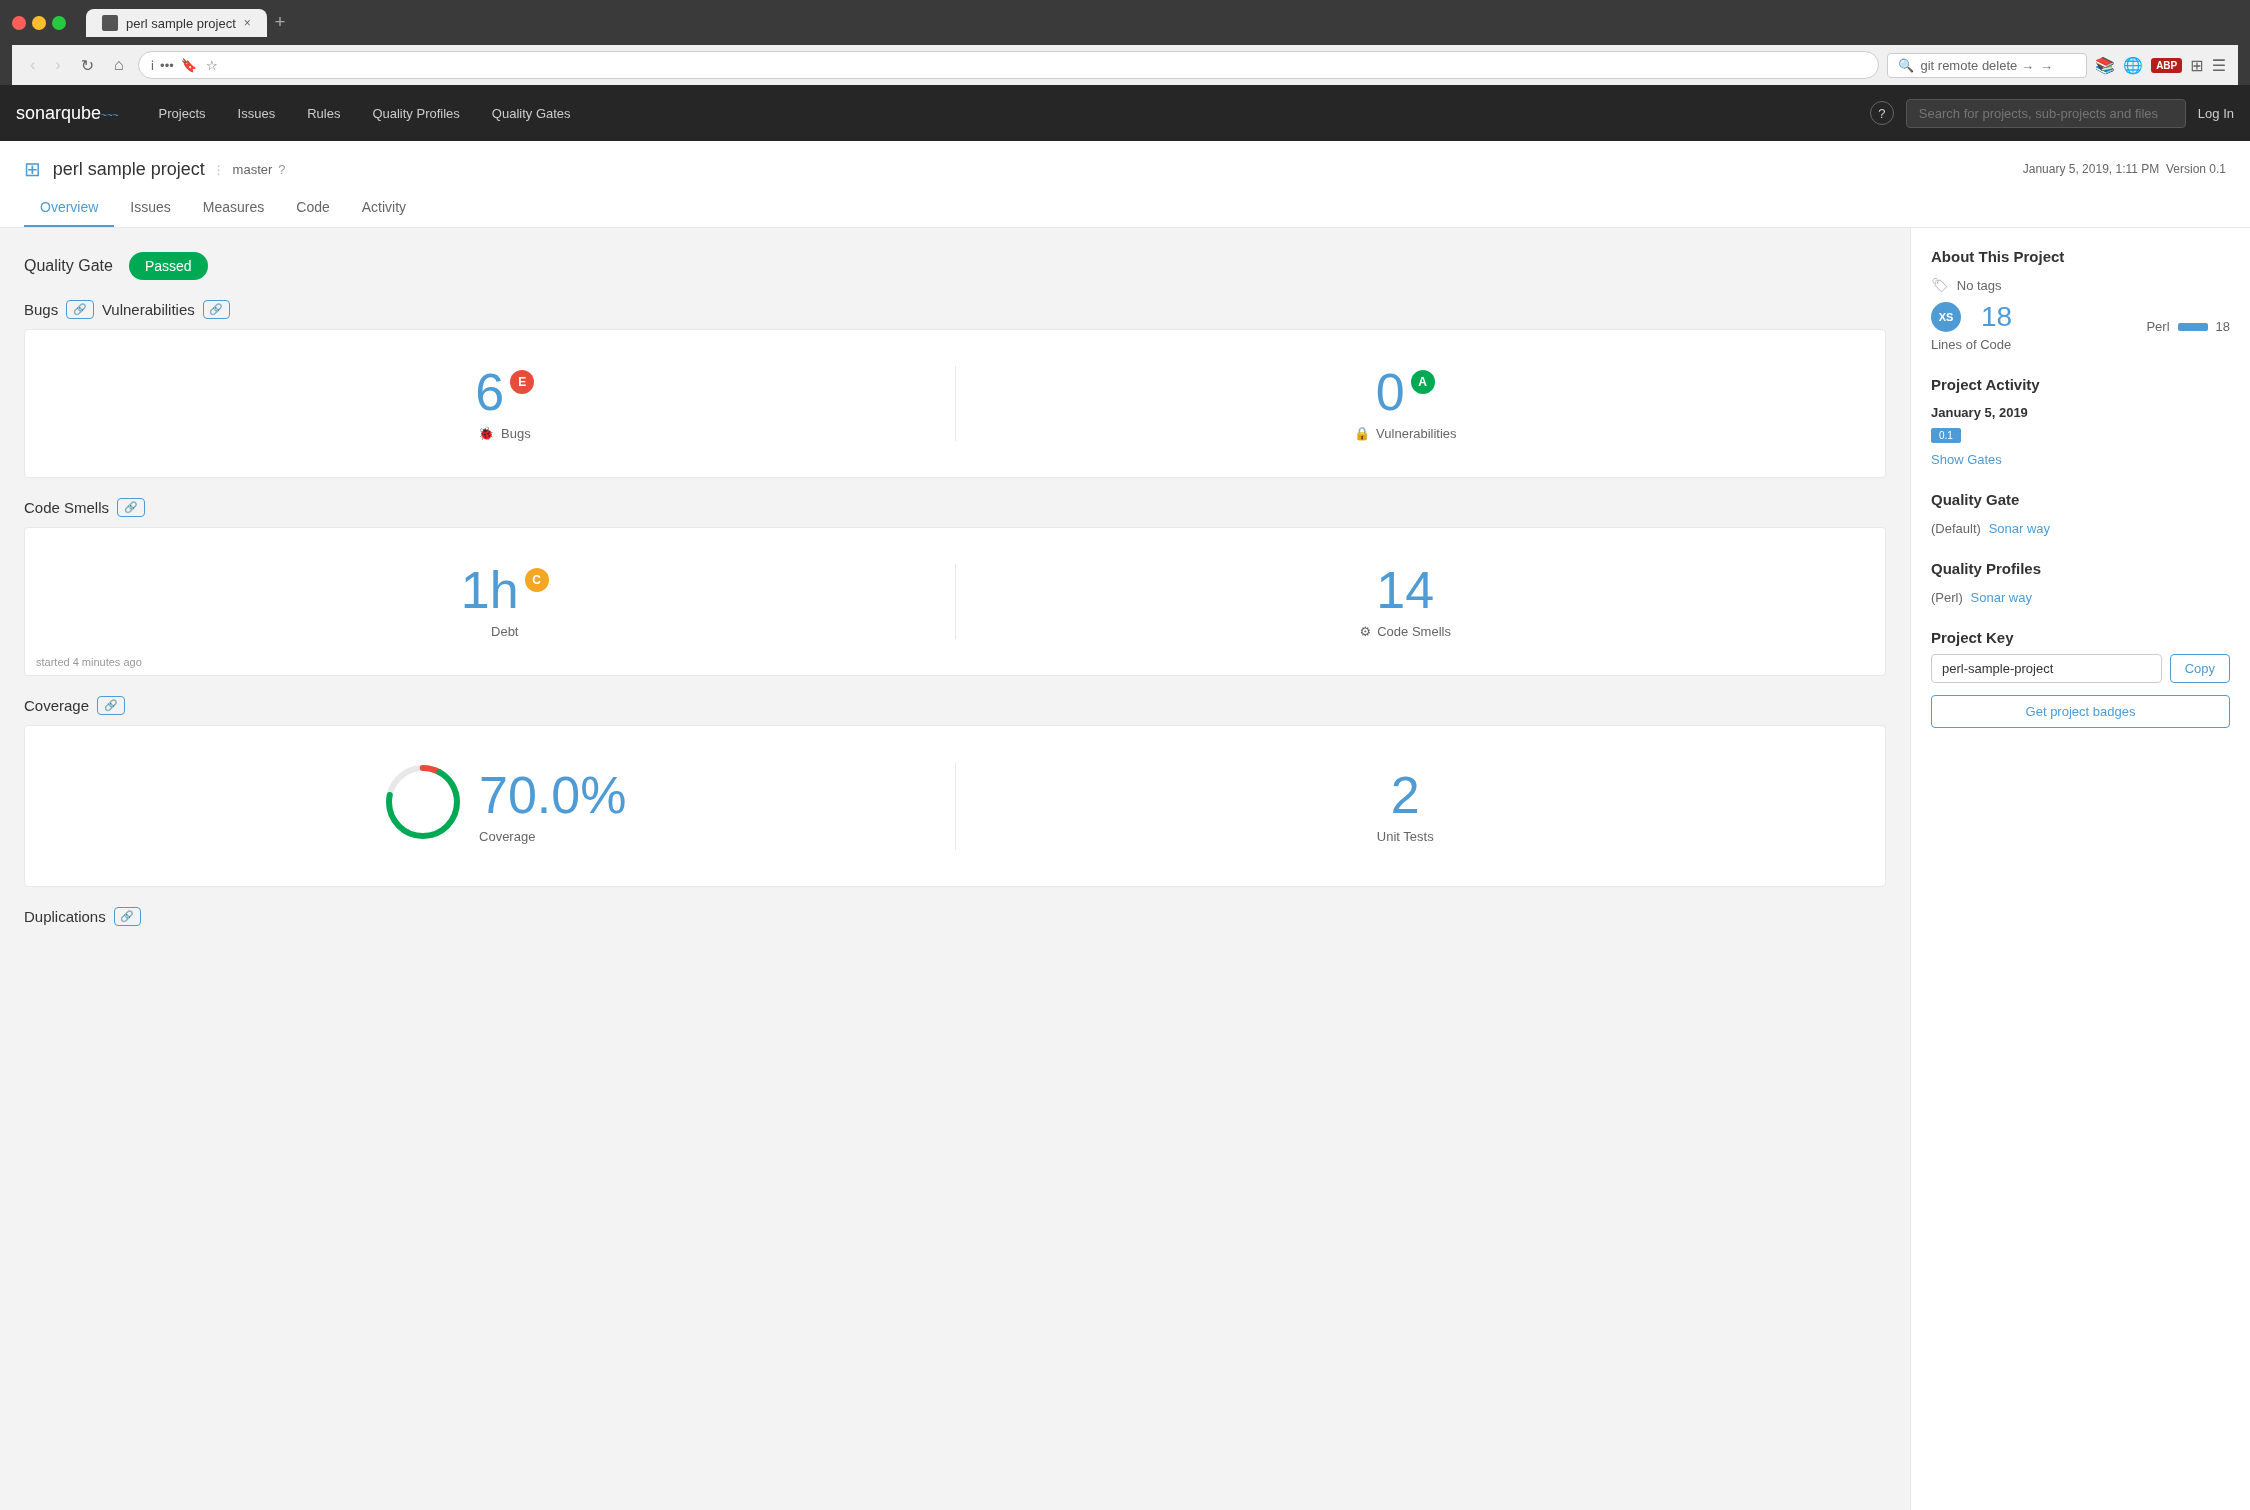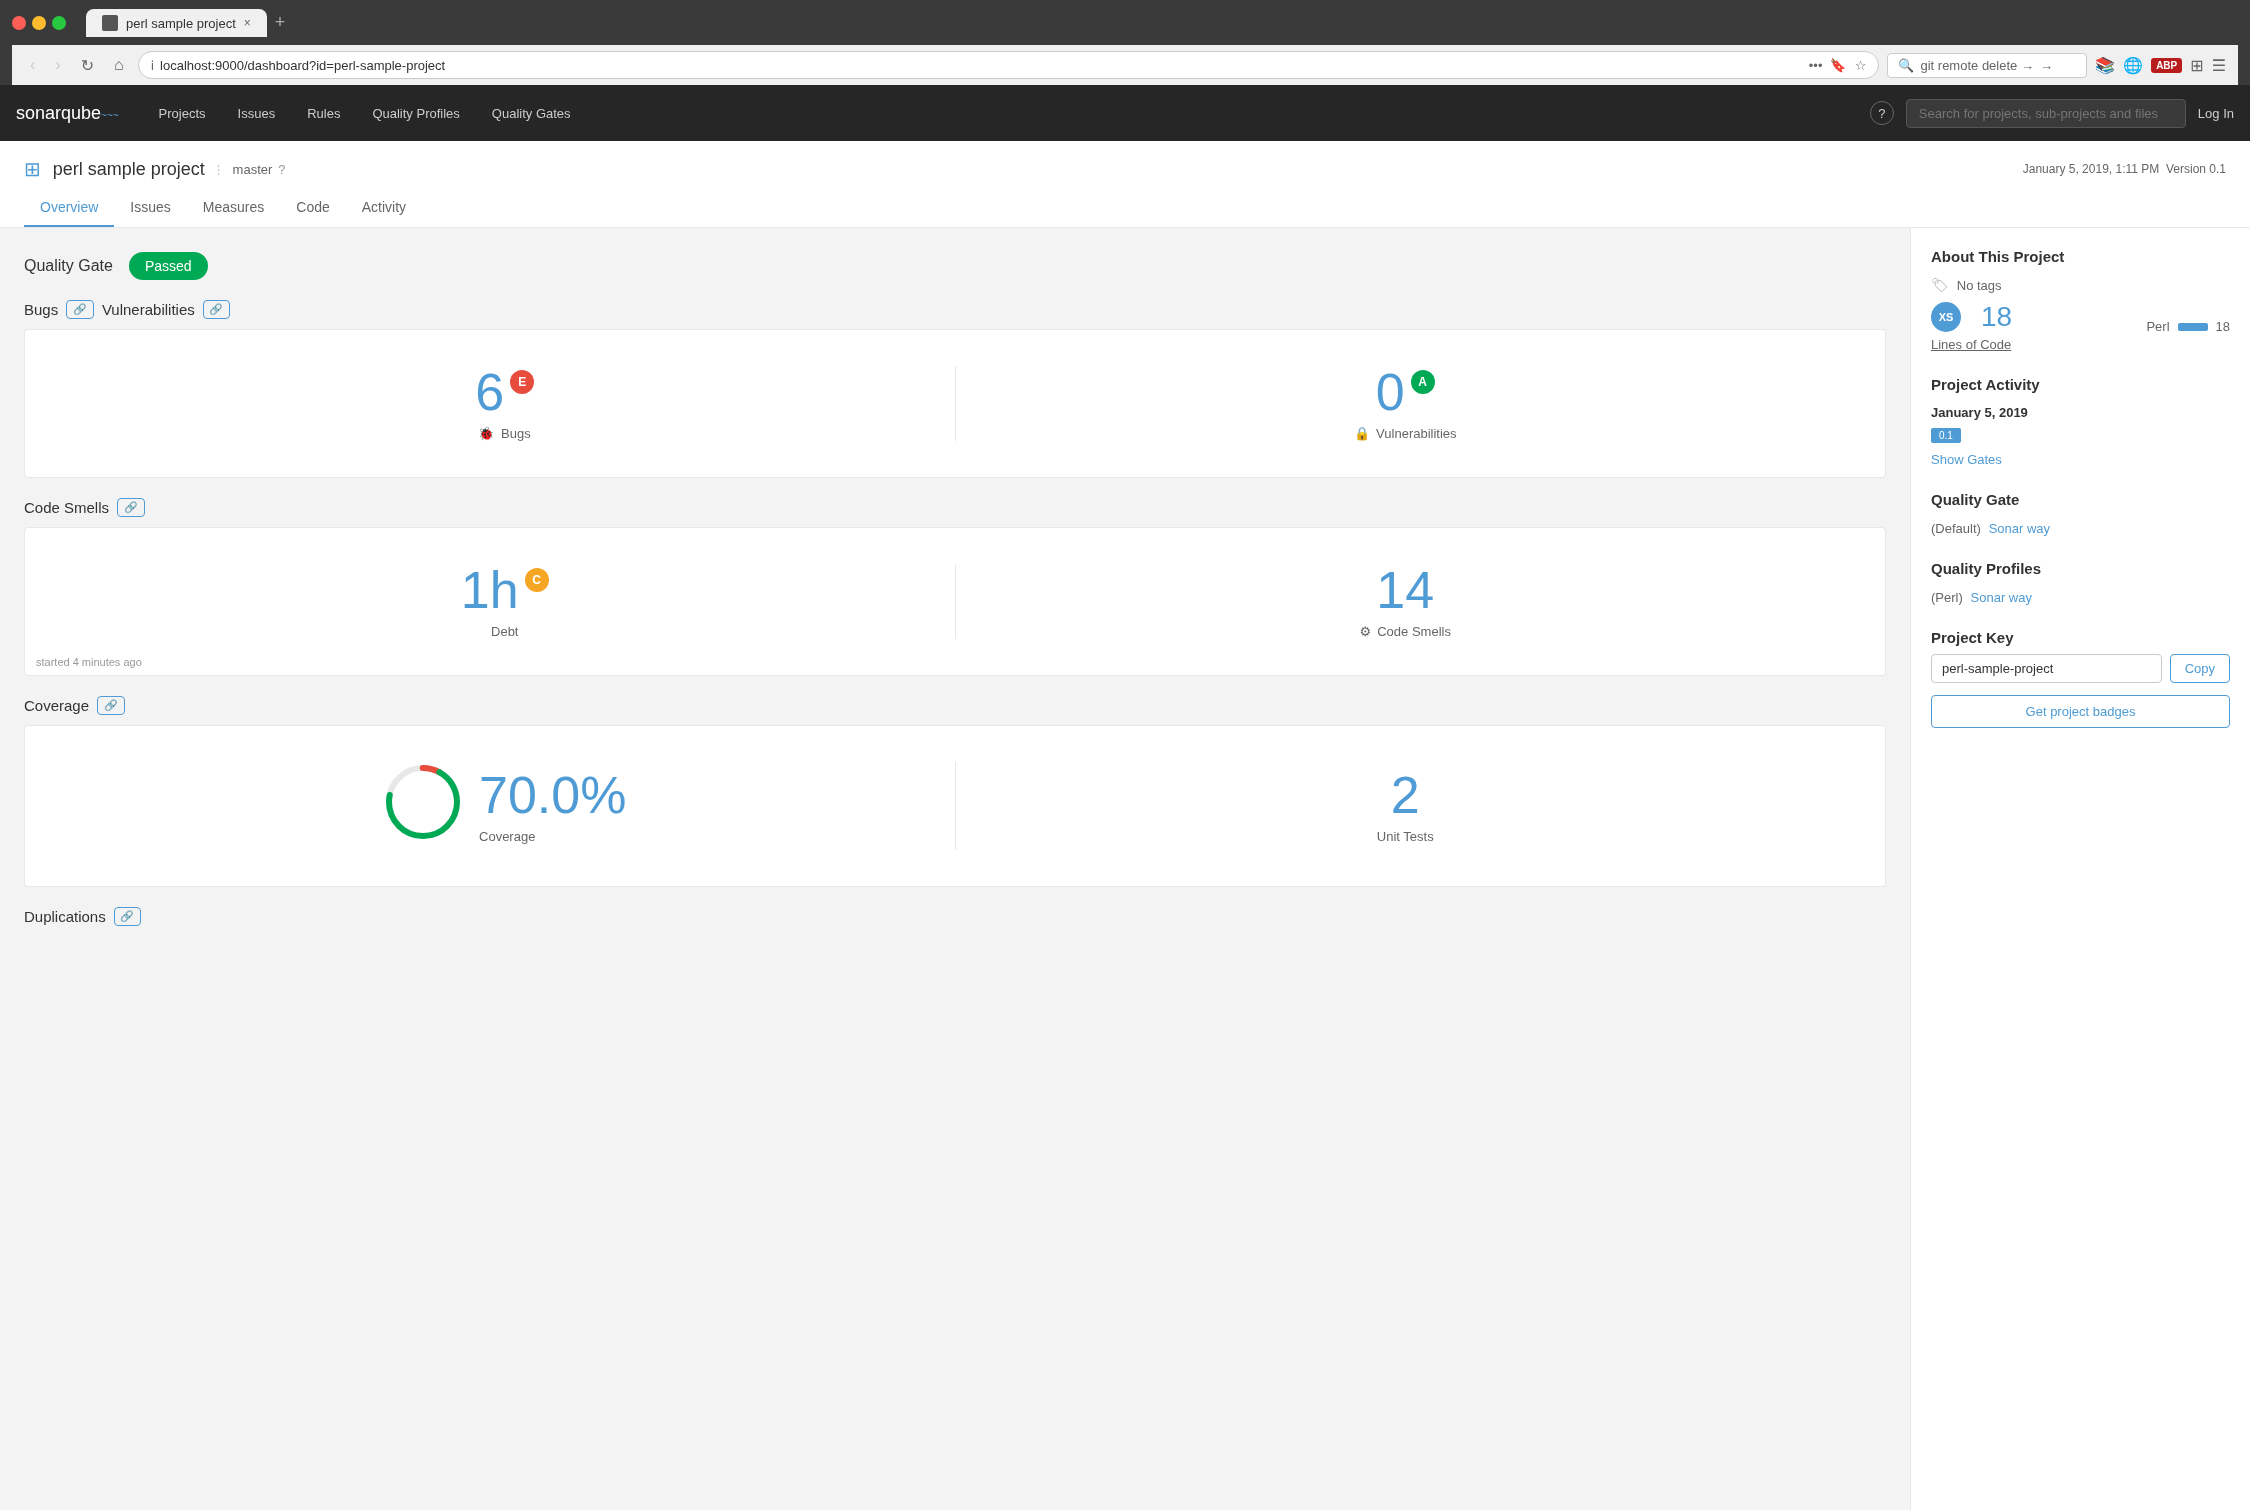--- a/index.html
+++ b/index.html
@@ -90,21 +90,21 @@
     .coverage-circle svg { transform: rotate(-90deg); }
 
     
     .sidebar-section { margin-bottom: 24px; }
     .sidebar-title { font-size: 15px; font-weight: 600; color: #333; margin-bottom: 12px; }
     .sidebar-row { display: flex; align-items: center; gap: 8px; margin-bottom: 8px; color: #666; font-size: 13px; }
     .tag-icon { color: #aaa; font-size: 14px; }
     .loc-row { display: flex; align-items: center; gap: 12px; margin-top: 8px; }
     .loc-badge { background: #4e9bd5; color: white; width: 30px; height: 30px; border-radius: 50%; display: flex; align-items: center; justify-content: center; font-size: 11px; font-weight: bold; }
     .loc-count { font-size: 28px; color: #4e9bd5; font-weight: 300; }
-    .loc-label { color: #666; font-size: 13px; margin-top: 4px; text-decoration: underline; }
+    .loc-label { color: #666; font-size: 13px; margin-top: 4px; }
     .loc-lang-row { margin-left: auto; display: flex; align-items: center; gap: 8px; font-size: 13px; color: #666; }
     .lang-bar { width: 30px; height: 8px; background: #4e9bd5; border-radius: 2px; }
 
     .activity-date { font-weight: 600; color: #333; font-size: 13px; margin-bottom: 6px; }
     .version-badge { background: #4e9bd5; color: white; padding: 2px 8px; font-size: 10px; border-radius: 2px; display: inline-block; margin-bottom: 8px; }
     .show-more-link { color: #4e9bd5; cursor: pointer; font-size: 13px; }
 
     .sidebar-label { color: #666; font-size: 13px; }
     .sidebar-link { color: #4e9bd5; cursor: pointer; text-decoration: none; font-size: 13px; }
 
@@ -134,21 +134,20 @@
       <button class="tab-new">+</button>
     </div>
   </div>
   <div class="browser-nav">
     <button class="nav-btn disabled">‹</button>
     <button class="nav-btn disabled">›</button>
     <button class="nav-btn">↻</button>
     <button class="nav-btn">⌂</button>
     <div class="address-bar">
       <span style="color:#666;font-size:13px;">ℹ</span>
-      <span class="address-text">localhost:9000/dashboard?id=perl-sample-project</span>
       <div class="address-icons">
         <span style="cursor:pointer;">•••</span>
         <span>🔖</span>
         <span>☆</span>
       </div>
     </div>
     <div class="search-bar-right">
       <span>🔍</span>
       <span>git remote delete →</span>
       <span>→</span>

